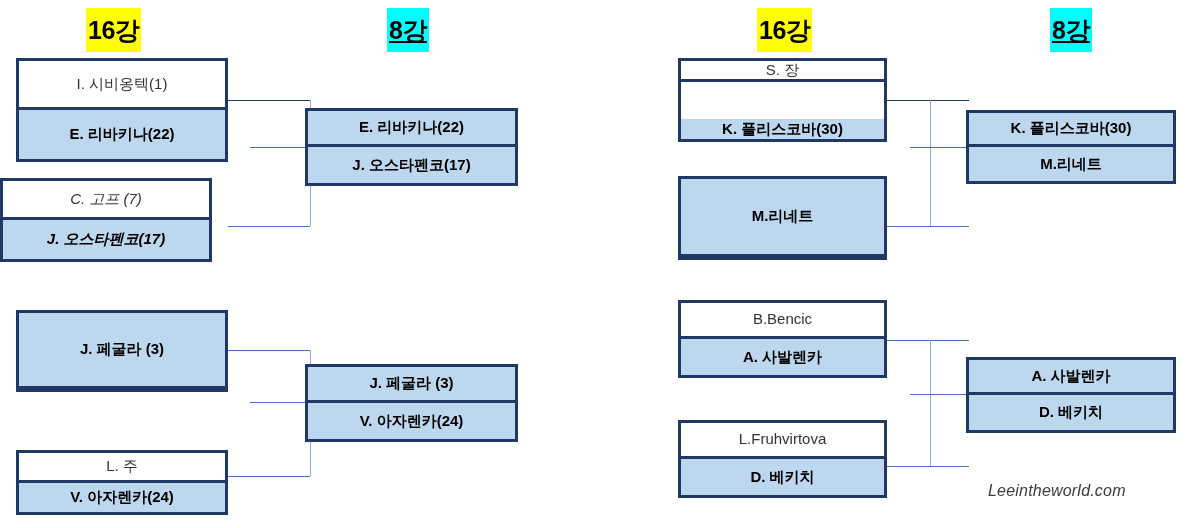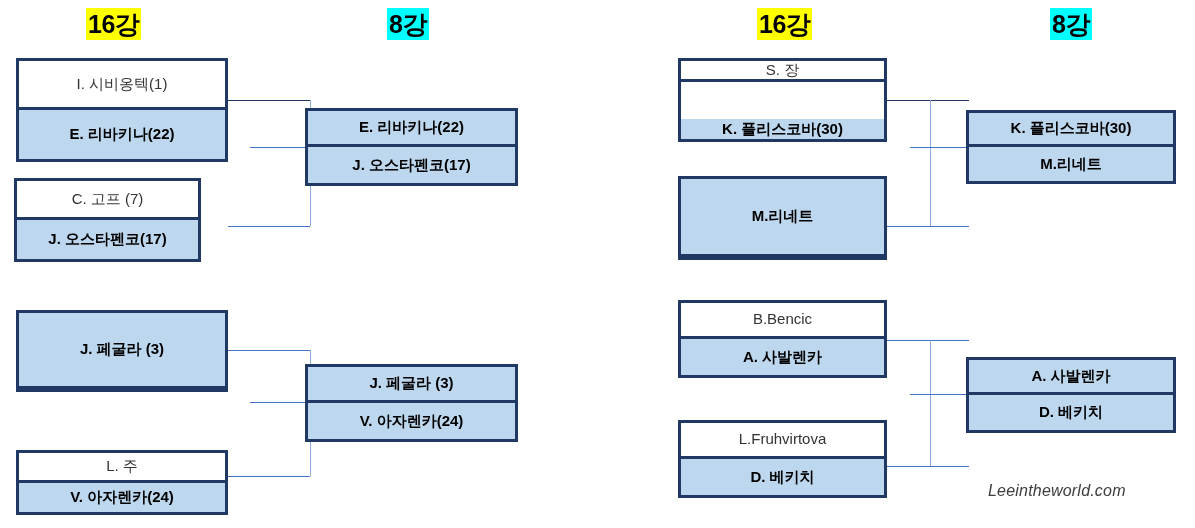--- a/index.html
+++ b/index.html
@@ -21,24 +21,24 @@
 
   
   .round-header {
     position: absolute;
     font-size: 25px;
     font-weight: bold;
     line-height: 30px;
     letter-spacing: -0.5px;
     color: #000000;
     white-space: nowrap;
-    padding: 1px 2px;
+    padding: 7px 2px;
   }
   .hl-yellow { background: #FFFF00; }
-  .hl-cyan   { background: #00FFFF; }
+  .hl-cyan   { background: #00FFFF; text-decoration: underline; }
 
   
   .match {
     position: absolute;
     box-sizing: border-box;
     border: 3px solid #1F3864;
     background: #ffffff;
     display: flex;
     flex-direction: column;
   }
@@ -122,21 +122,21 @@
   <div class="conn-h" style="left:887px; top:340px; width:82px;"></div>
   <div class="conn-v" style="left:930px; top:340px; height:126px;"></div>
   <div class="conn-h" style="left:887px; top:466px; width:82px;"></div>
   <div class="conn-h" style="left:910px; top:394px; width:60px;"></div>
 
   <div class="match" style="left:16px; top:58px; width:212px; height:104px;">
     <div class="slot top loser">I. 시비옹텍(1)</div>
     <div class="slot winner">E. 리바키나(22)</div>
   </div>
 
-  <div class="match" style="left:14px; top:178px; width:187px; height:84px;">
+  <div class="match" style="left:0; top:178px; width:212px; height:84px;font-style:italic;">
     <div class="slot top loser">C. 고프 (7)</div>
     <div class="slot winner">J. 오스타펜코(17)</div>
   </div>
 
   <div class="match" style="left:16px; top:310px; width:212px; height:82px;">
     <div class="slot top winner">J. 페굴라 (3)</div>
   </div>
 
   <div class="match" style="left:16px; top:444px; width:212px; height:65px;margin-top:6px;">
     <div class="slot top loser">L. 주</div>

